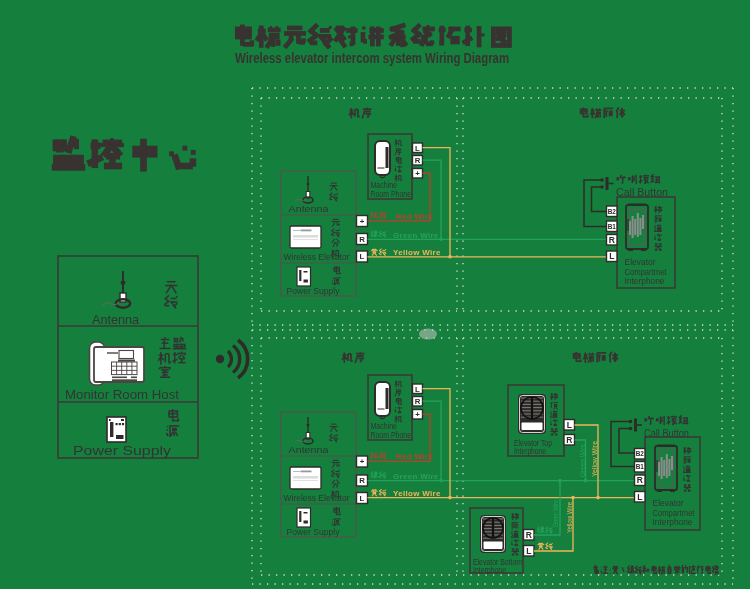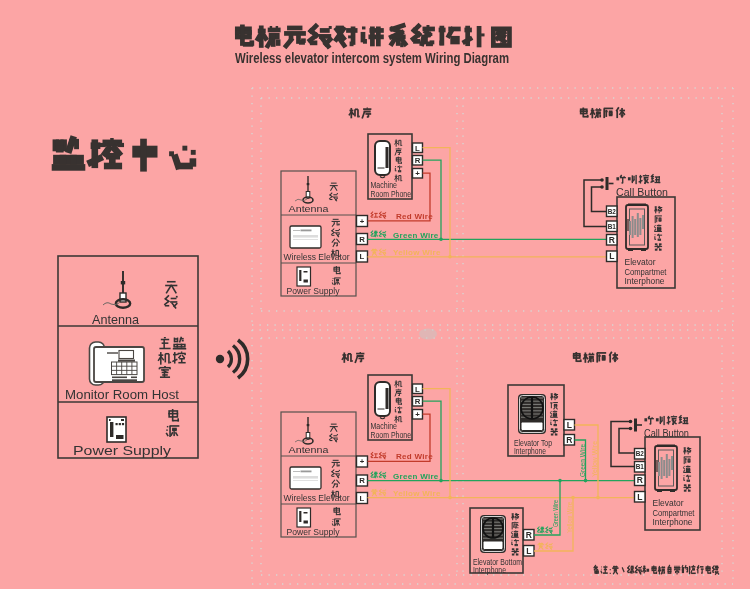--- a/index.html
+++ b/index.html
@@ -1,14 +1,14 @@
 <!DOCTYPE html>
 <html><head><meta charset="utf-8"><style>
 html,body{margin:0;padding:0;background:#fff;}
-div.page{position:relative;width:750px;height:589px;background:#fca5a5;overflow:hidden;}
+div.page{position:relative;width:750px;height:589px;background:#15803d;overflow:hidden;}
 </style></head><body>
 <div class="page">
 <svg width="750" height="589" viewBox="0 0 750 589" xmlns="http://www.w3.org/2000/svg">
 
 <g>
         <g transform="translate(231.0,24.5) scale(0.2480)">
           <rect x="25.5" y="17.5" width="49" height="33" fill="none" stroke="#383230" stroke-width="19"></rect>
           <rect x="16" y="22.5" width="68" height="19" fill="#383230"></rect>
           <rect x="36.5" y="0" width="19" height="86" fill="#383230"></rect>
           <rect x="48" y="70.5" width="42" height="19" fill="#383230"></rect>

